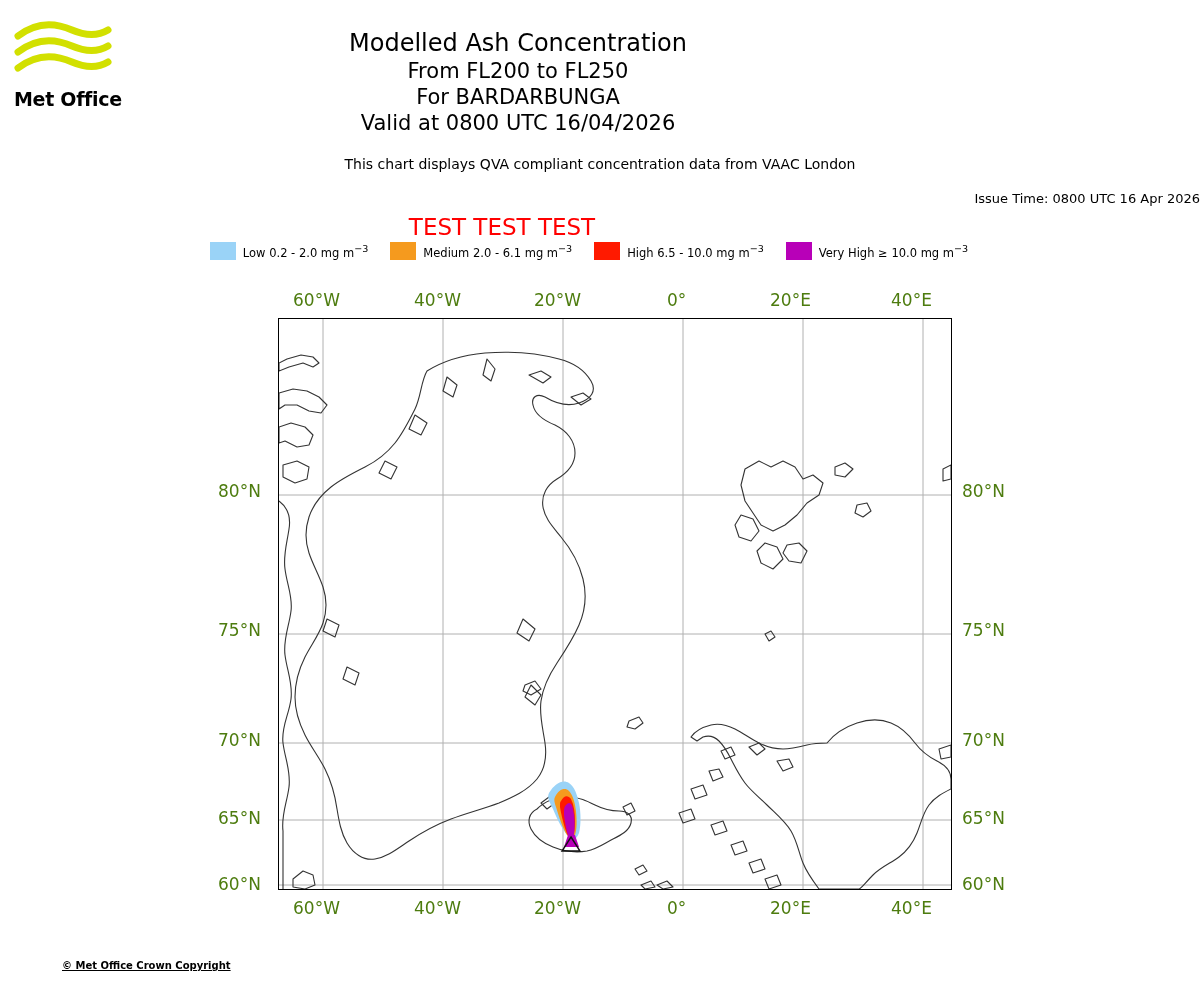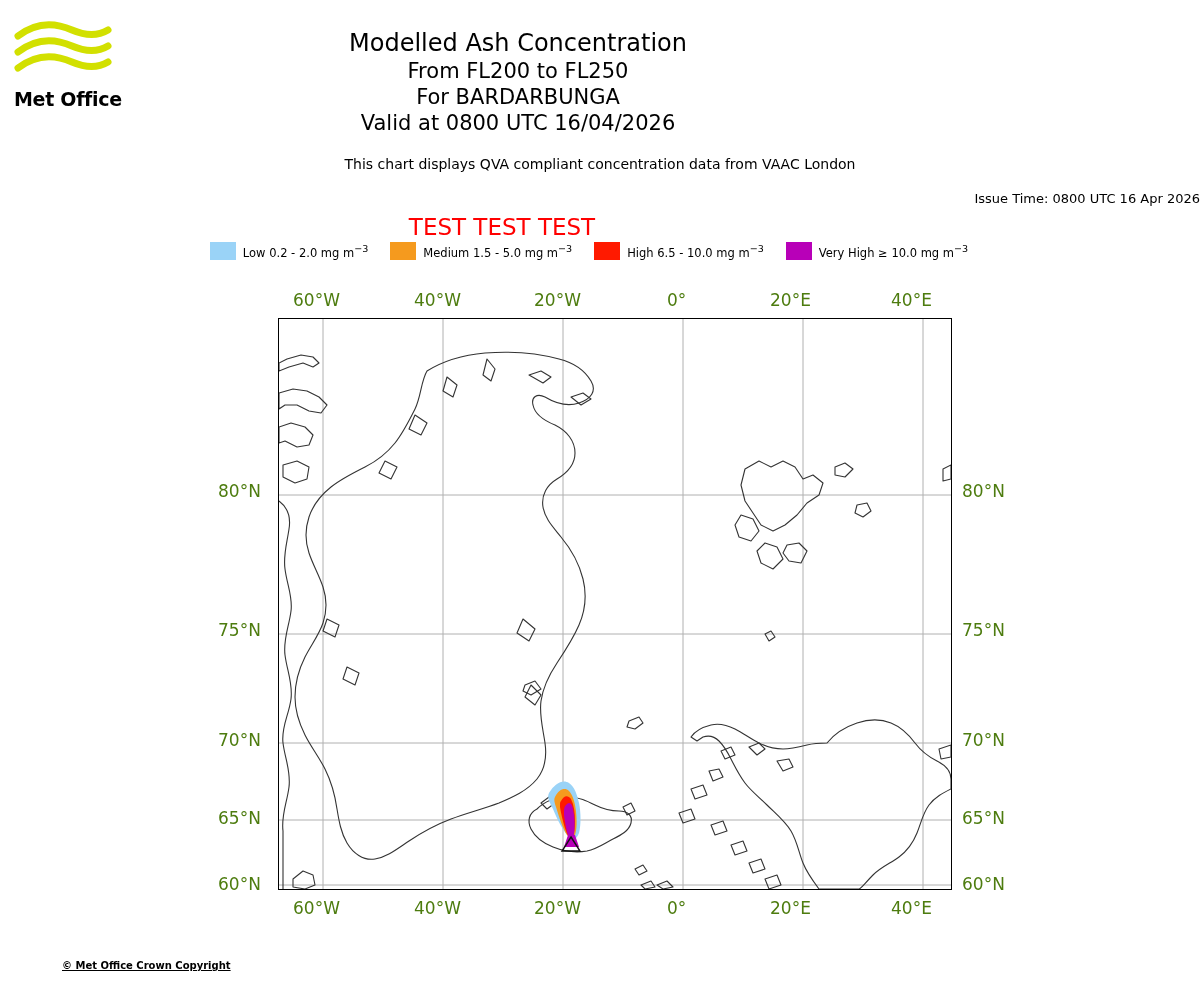--- a/index.html
+++ b/index.html
@@ -155,21 +155,21 @@
 <div class="issue">Issue Time: 0800 UTC 16 Apr 2026</div>
 <div class="teststrip">TEST TEST TEST</div>
 
 <div class="legend">
   <div class="legend-item">
     <span class="legend-swatch" style="background:#9ad3f7"></span>
     <span class="legend-label"><span>Low 0.2 - 2.0 mg m</span><sup>−3</sup></span>
   </div>
   <div class="legend-item">
     <span class="legend-swatch" style="background:#f59a1e"></span>
-    <span class="legend-label"><span>Medium 1.5 - 5.0 mg m</span><sup>−3</sup></span>
+    <span class="legend-label"><span>Medium 2.0 - 6.1 mg m</span><sup>−3</sup></span>
   </div>
   <div class="legend-item">
     <span class="legend-swatch" style="background:#ff1a00"></span>
     <span class="legend-label"><span>High 6.5 - 10.0 mg m</span><sup>−3</sup></span>
   </div>
   <div class="legend-item">
     <span class="legend-swatch" style="background:#b800b8"></span>
     <span class="legend-label"><span>Very High  ≥  10.0 mg m</span><sup>−3</sup></span>
   </div>
 </div>

